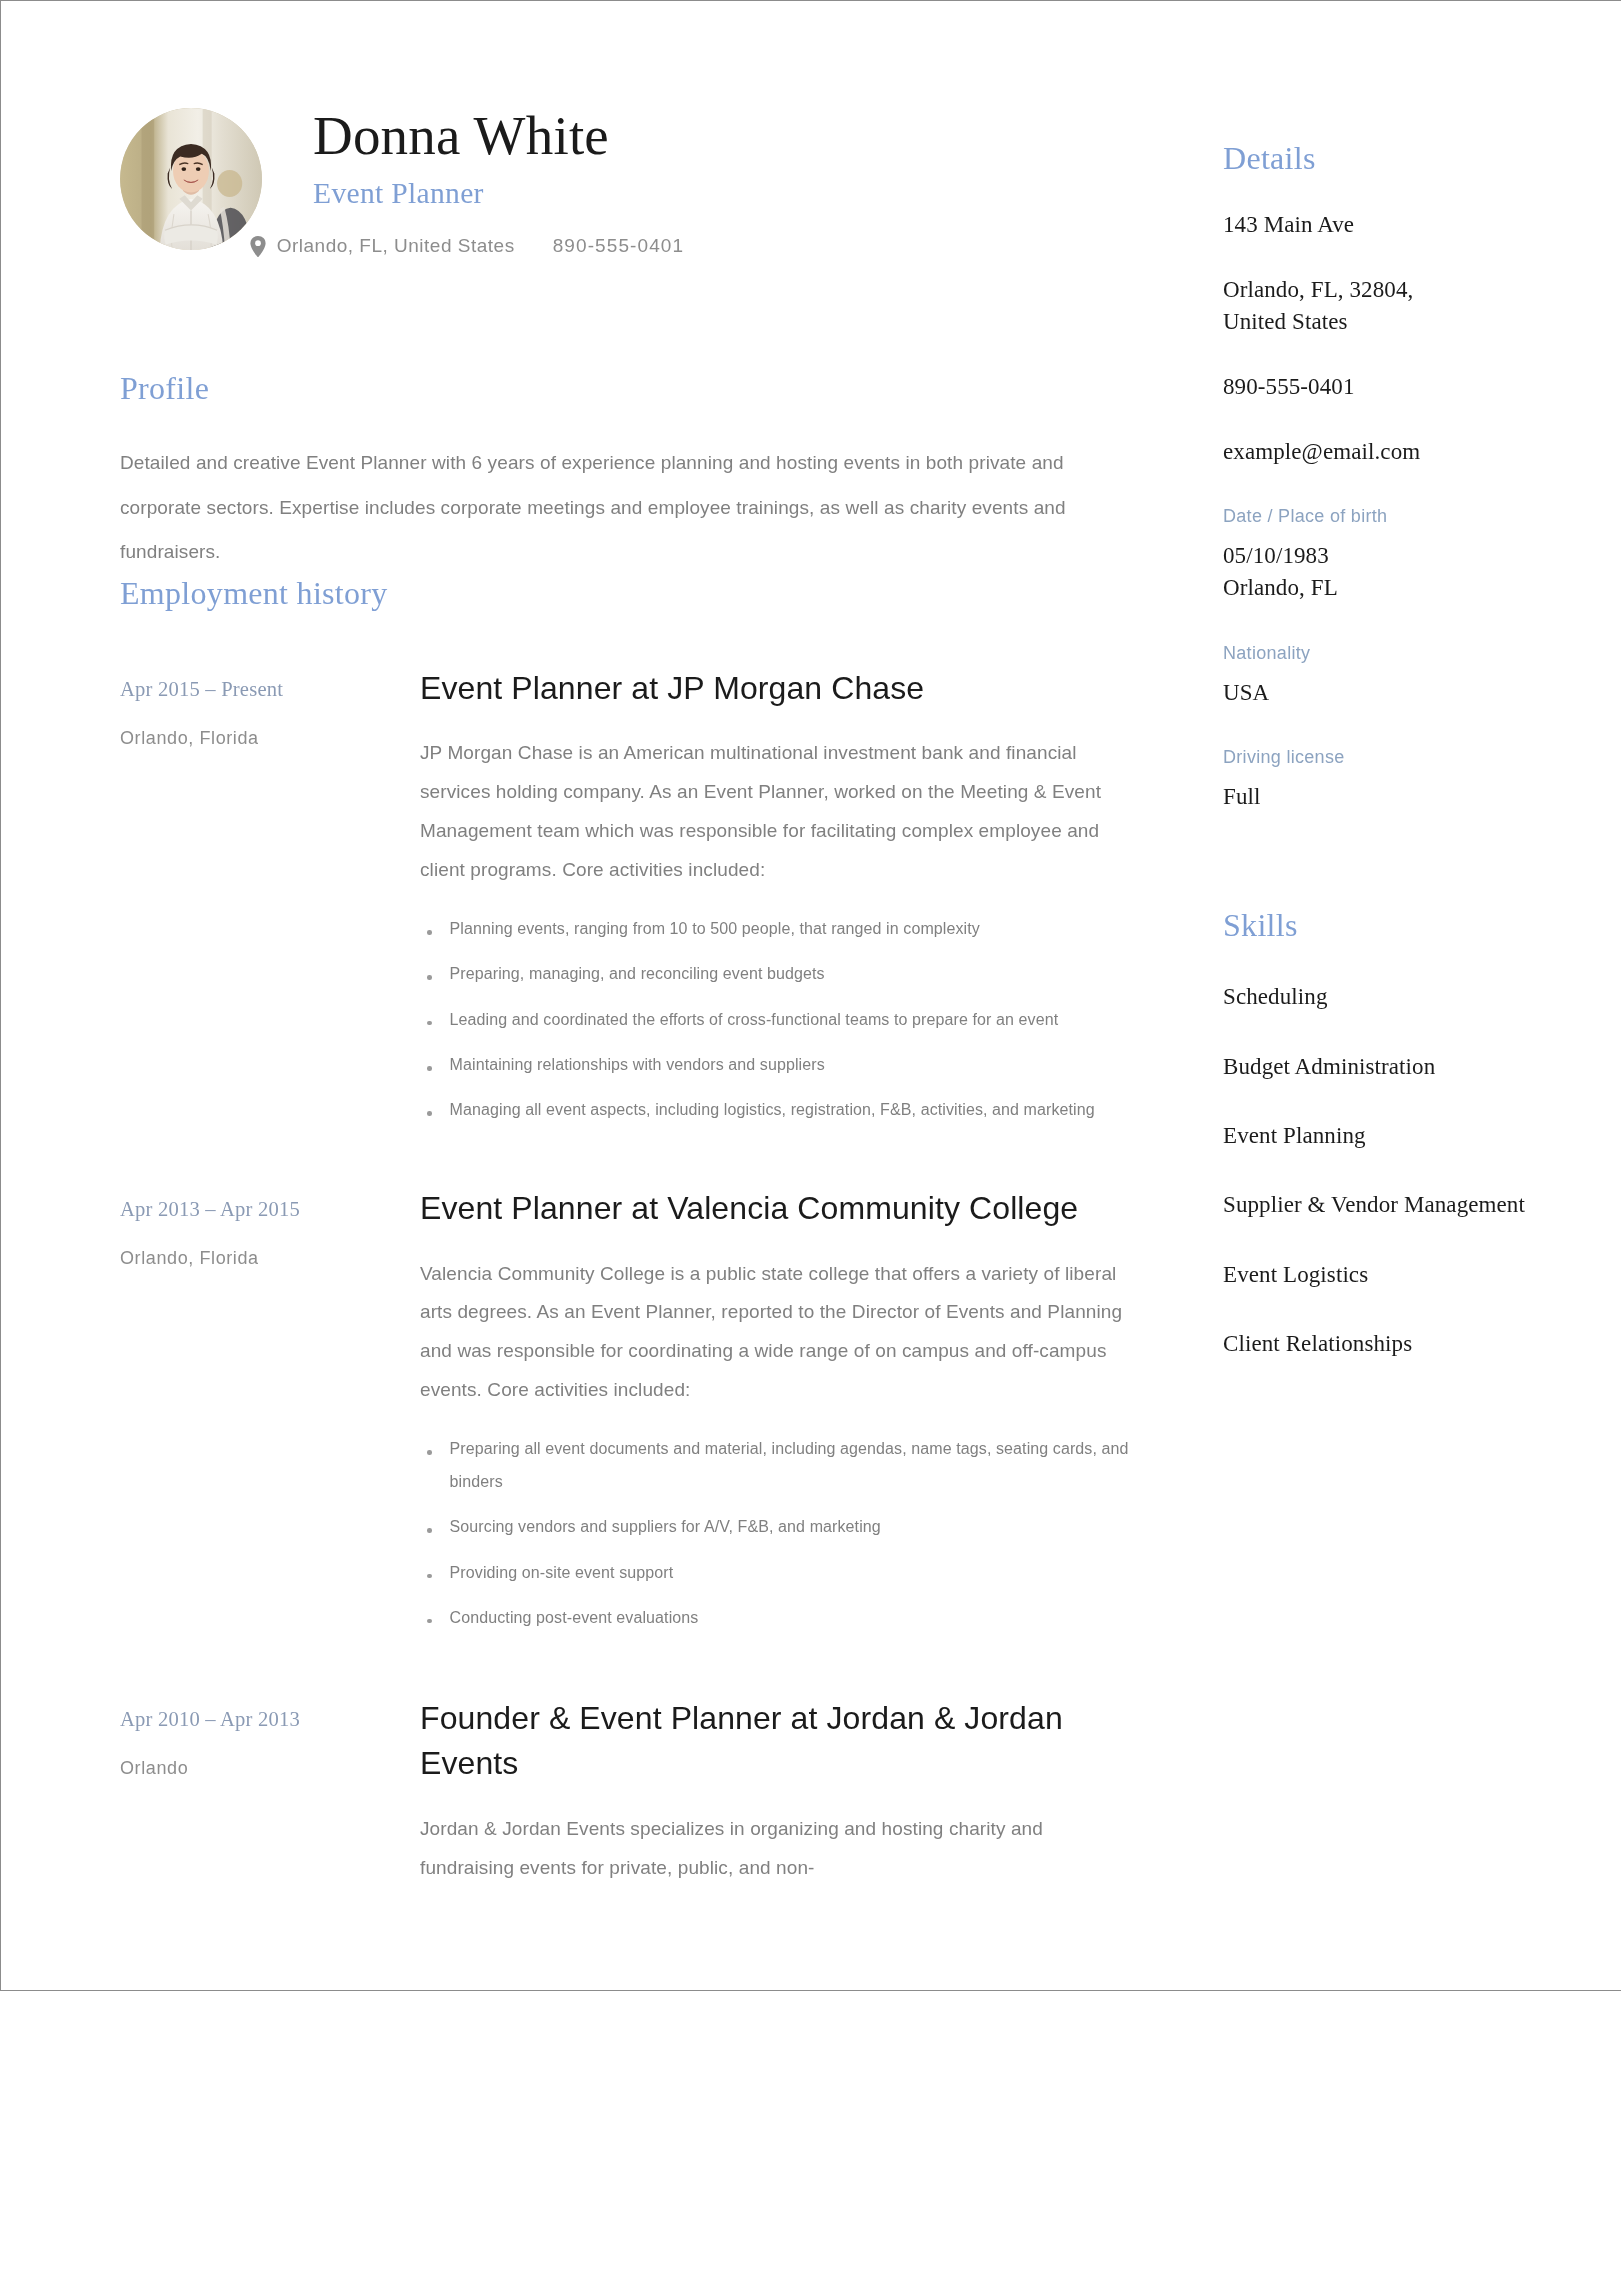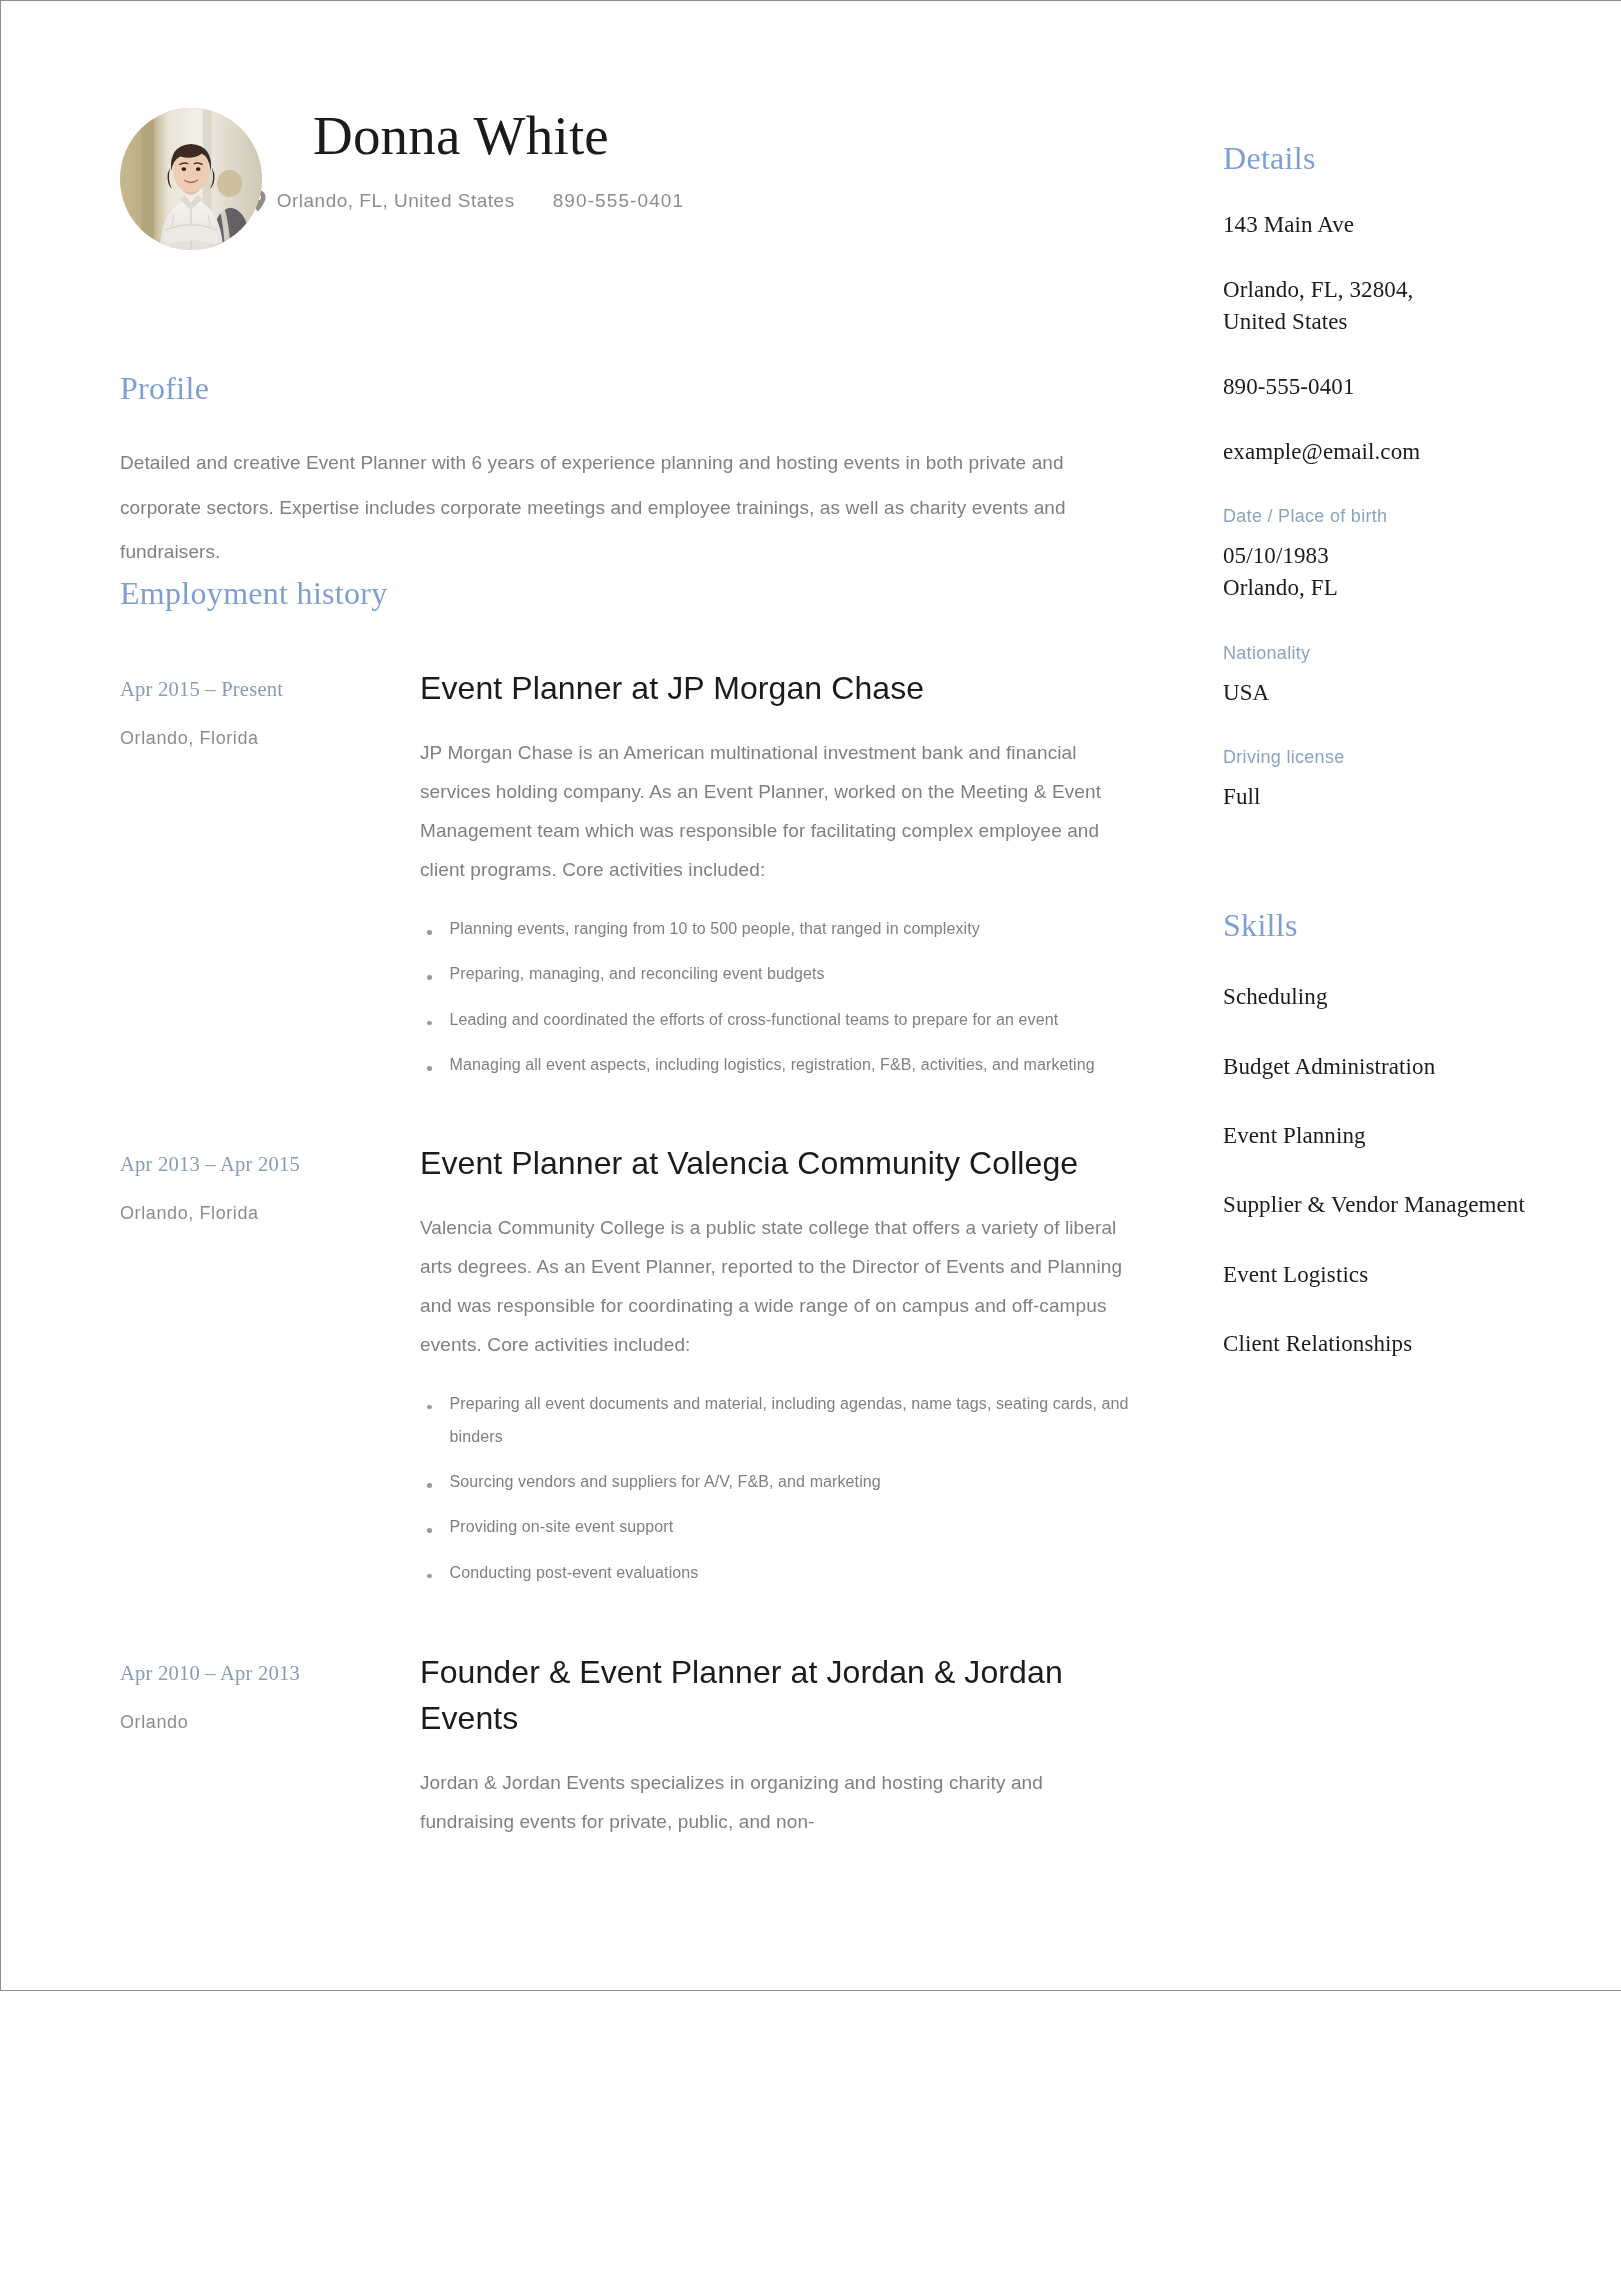--- a/index.html
+++ b/index.html
@@ -282,20 +282,21 @@
             <path d="M82 62 q5 -2 10 1" stroke="#4a3426" stroke-width="1.4" fill="none"></path>
 
             <path d="M71 80 q8 7 16 0 q-8 4 -16 0 z" fill="#b9685f"></path>
             <path d="M71 80 q8 6 16 0" stroke="#a85b52" stroke-width="1.1" fill="none"></path>
           </g>
         </svg>
       </div>
 
       <div class="header-text">
         <h1 class="name">Donna White</h1>
+        <div class="job-title">Event Planner</div>
       </div>
 
       <div class="contact-line">
         <span class="pin-icon">
           <svg viewBox="0 0 18 24" width="16" height="21.5" xmlns="http://www.w3.org/2000/svg" aria-hidden="true">
             <path d="M9 0 C4 0 0.5 3.5 0.5 8 C0.5 14.5 9 24 9 24 C9 24 17.5 14.5 17.5 8 C17.5 3.5 14 0 9 0 Z" fill="#8d8d8d"></path>
             <circle cx="9" cy="8" r="3.2" fill="#ffffff"></circle>
           </svg>
         </span>
         <span>Orlando, FL, United States</span>
@@ -316,20 +317,21 @@
           <div class="job-dates">Apr 2015 – Present</div>
           <div class="job-location">Orlando, Florida</div>
         </div>
         <div class="job-body">
           <h2 class="job-heading">Event Planner at JP Morgan Chase</h2>
           <div class="job-desc">JP Morgan Chase is an American multinational investment bank and financial services holding company. As an Event Planner, worked on the Meeting &amp; Event Management team which was responsible for facilitating complex employee and client programs. Core activities included:</div>
           <ul class="job-bullets">
             <li>Planning events, ranging from 10 to 500 people, that ranged in complexity</li>
             <li>Preparing, managing, and reconciling event budgets</li>
             <li>Leading and coordinated the efforts of cross-functional teams to prepare for an event</li>
+            <li>Maintaining relationships with vendors and suppliers</li>
             <li>Managing all event aspects, including logistics, registration, F&amp;B, activities, and marketing</li>
           </ul>
         </div>
       </div>
 
       <div class="job" style="margin-top:59px;">
         <div class="job-meta">
           <div class="job-dates">Apr 2013 – Apr 2015</div>
           <div class="job-location">Orlando, Florida</div>
         </div>

